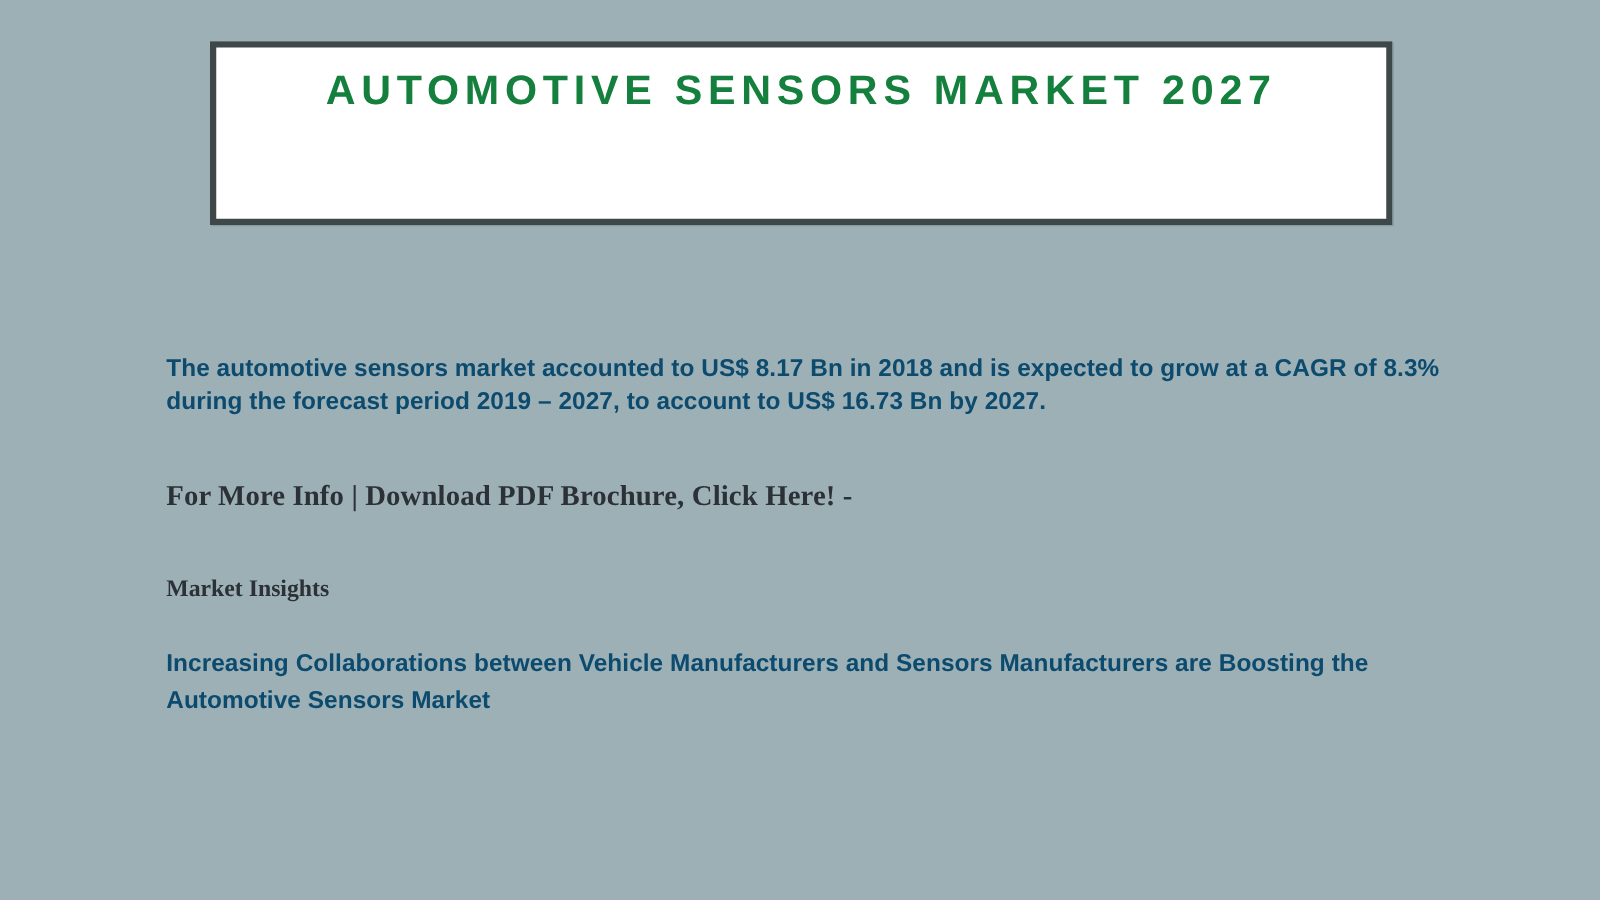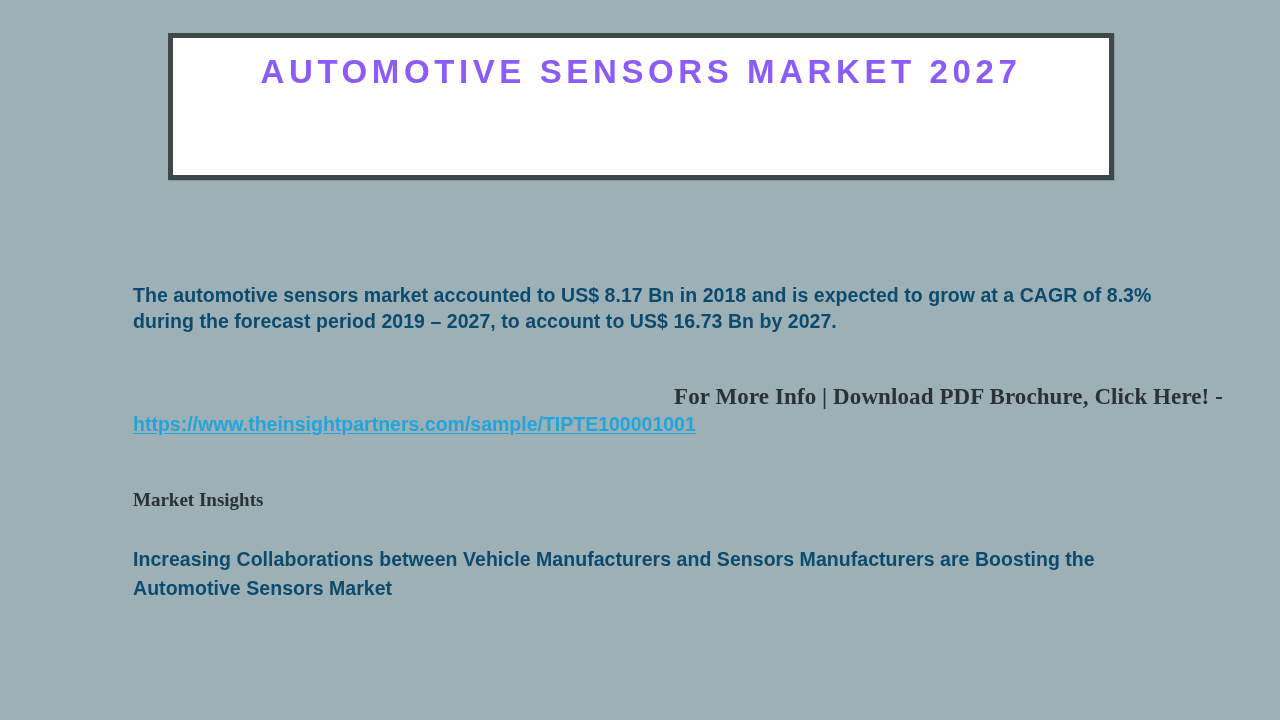--- a/index.html
+++ b/index.html
@@ -37,21 +37,21 @@
   .title-text {
     position: absolute;
     left: 0;
     right: 0;
     top: 14px;
     text-align: center;
     font-family: "Liberation Sans", sans-serif;
     font-size: 33px;
     font-weight: bold;
     letter-spacing: 4.6px;
-    color: #8b5cf6;
+    color: #15803d;
     white-space: nowrap;
     line-height: 40px;
   }
 
   
   .body-area {
     position: absolute;
     left: 133px;
     top: 283px;
     width: 1090px;
@@ -76,21 +76,20 @@
   .block-gap-3 { height: 33px; }
 
   .serif-line {
     margin: 0;
     color: #2b3136;
     font-family: "Liberation Serif", "DejaVu Serif", serif;
     font-weight: bold;
     font-size: 23px;
     line-height: 28px;
     letter-spacing: 0.1px;
-    text-align: right;
   }
 
   .link-line {
     margin: 0;
     line-height: 26px;
   }
   .link {
     color: #22a5dd;
     font-family: "Liberation Sans", sans-serif;
     font-weight: bold;
@@ -124,23 +123,20 @@
   </div>
 
   <div class="body-area">
 
     <p class="para para-intro">The automotive sensors market accounted to US$ 8.17 Bn in 2018 and is expected to grow at a CAGR of 8.3% during the forecast period 2019 – 2027, to account to US$ 16.73 Bn by 2027.</p>
 
     <div class="block-gap-1"></div>
 
     <p class="serif-line">For More Info | Download PDF Brochure, Click Here! -</p>
 
-    <p class="link-line">
-      <a class="link">https://www.theinsightpartners.com/sample/TIPTE100001001 </a>
-    </p>
 
     <div class="block-gap-2"></div>
 
     <p class="heading-small">Market Insights</p>
 
     <div class="block-gap-3"></div>
 
     <p class="para para-insight">Increasing Collaborations between Vehicle Manufacturers and Sensors Manufacturers are Boosting the Automotive Sensors Market</p>
 
   </div>

